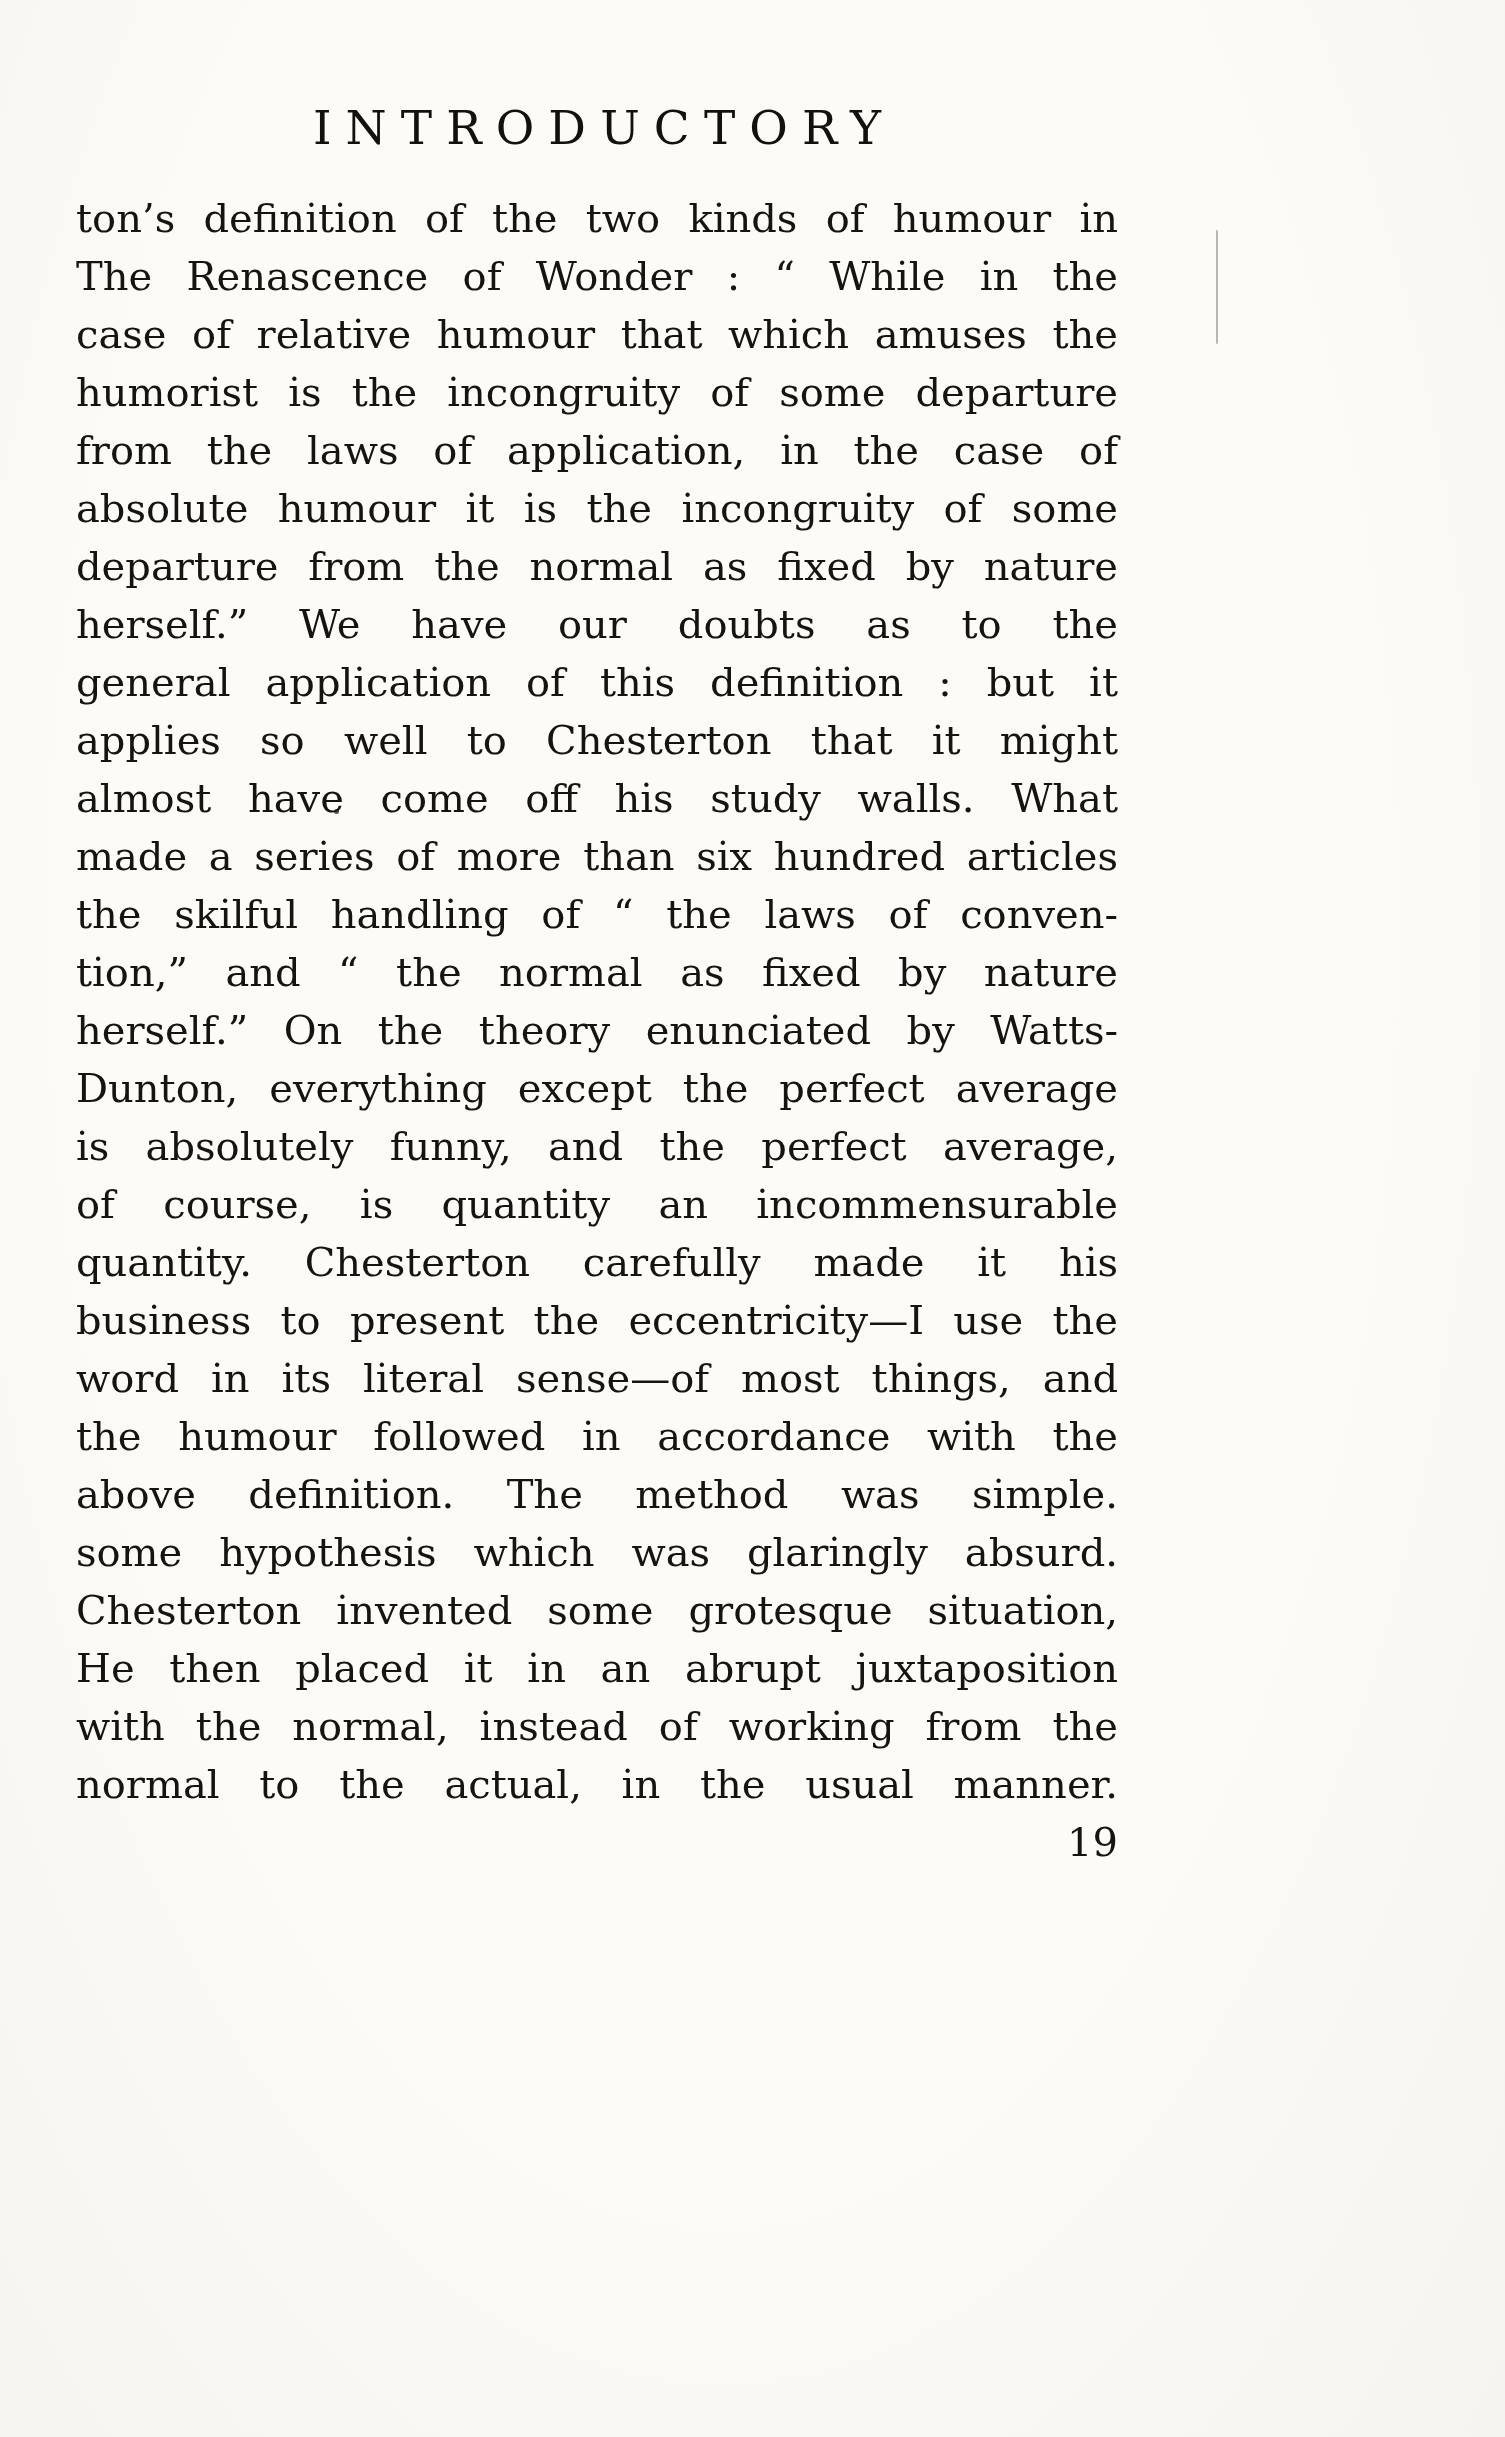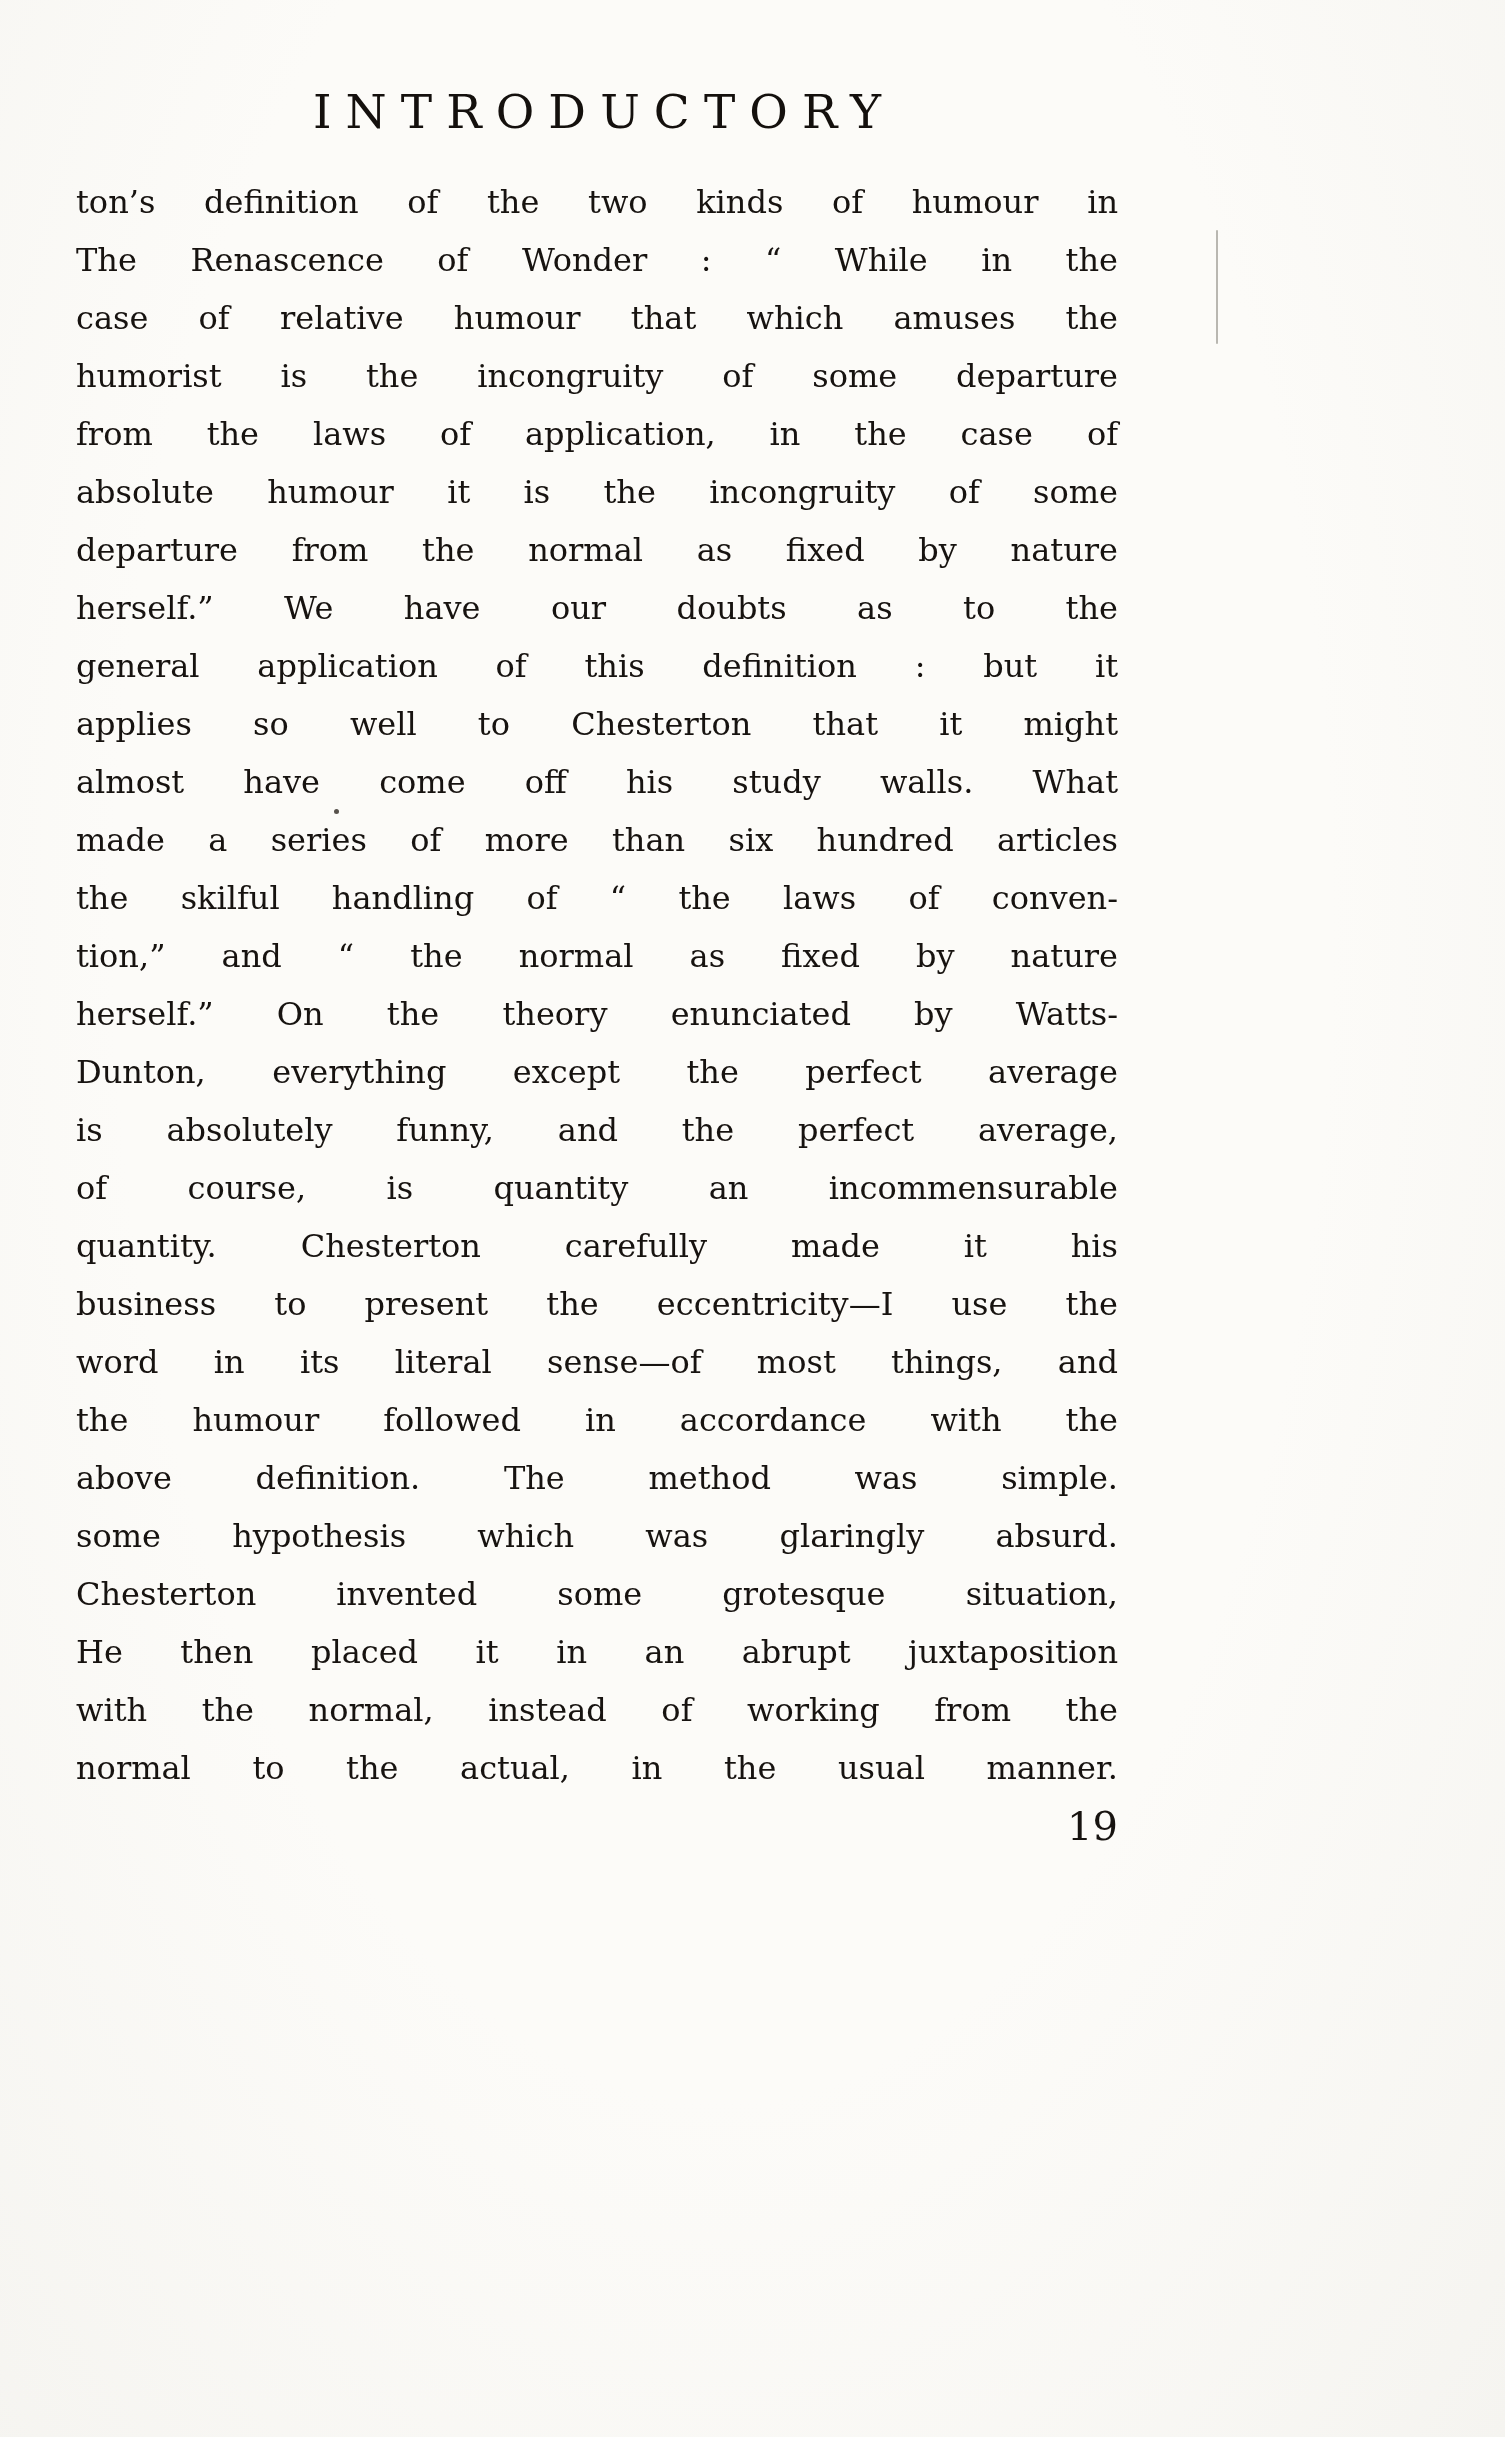--- a/index.html
+++ b/index.html
@@ -17,32 +17,32 @@
     font-family: "DejaVu Serif", "Liberation Serif", serif;
     overflow: hidden;
   }
   .column {
     position: absolute;
     left: 76px;
     top: 0;
     width: 1042px;
   }
   .header {
-    margin: 0;
+    margin: 16px;
     padding-top: 84px;
     font-size: 47px;
     font-weight: normal;
     letter-spacing: 0.30em;
     text-indent: 0.30em;
     text-align: center;
     color: #14100d;
   }
   .text-block {
     margin-top: 34px;
-    font-size: 32px;
+    font-size: 40px;
     line-height: 58px;
     word-spacing: 0.7px;
   }
   .line {
     text-align: justify;
     text-align-last: justify;
   }
   .page-number {
     text-align: right;
     font-size: 40px;

